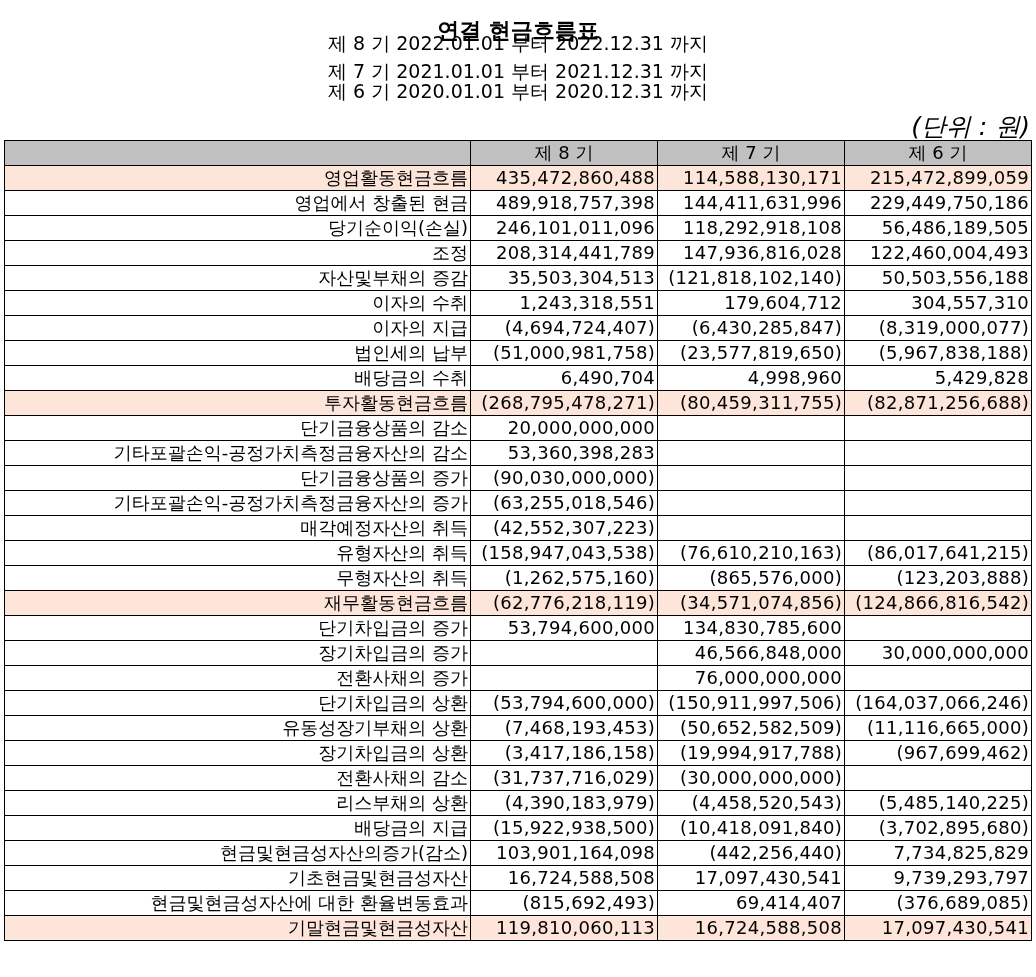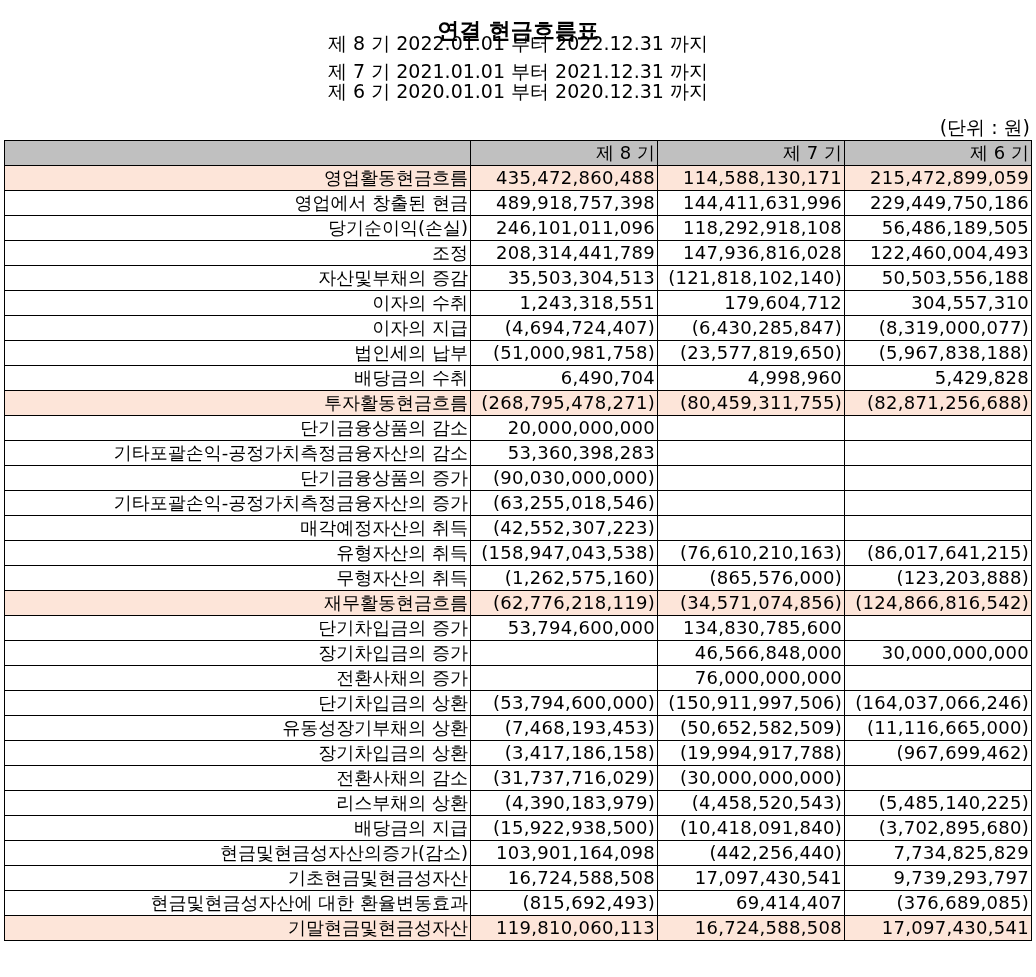--- a/index.html
+++ b/index.html
@@ -11,38 +11,38 @@
     .title {
       position: absolute; left: 0; width: 1036px; top: 16px; height: 30px;
       text-align: center; font-size: 22px; font-weight: bold; line-height: 30px;
     }
     .period {
       position: absolute; left: 0; width: 1036px; height: 26px;
       text-align: center; font-size: 19px; line-height: 26px;
     }
     .unit {
       position: absolute; right: 6px; top: 114px; height: 26px;
-      font-size: 19px; line-height: 26px;
+      font-size: 25px; line-height: 26px; font-style: italic;
     }
     table.cf {
       position: absolute; left: 4px; top: 140px;
       border-collapse: collapse; table-layout: fixed;
       font-size: 18px;
     }
     table.cf col.c0 { width: 466px; }
     table.cf col.c1 { width: 187px; }
     table.cf col.c2 { width: 187px; }
     table.cf col.c3 { width: 187px; }
     table.cf td, table.cf th {
       border: 1.5px solid #000;
       height: 24px; padding: 0 2px; line-height: 24px;
       white-space: nowrap; overflow: hidden;
       font-weight: normal;
     }
-    table.cf thead th { background: #c0c0c0; text-align: right; }
+    table.cf thead th { background: #c0c0c0; text-align: center; }
     table.cf td.num { text-align: right; letter-spacing: 0.3px; }
     table.cf td.label { text-align: right; }
     table.cf tr.section td { background: #fde5d9; }
     table.cf tr.indent td.label { padding-left: 32px; margin-left: 28px; }
   </style>
 </head>
 <body>
 
 <div class="title">연결 현금흐름표</div>
 <div class="period" style="top:30px">제 8 기 2022.01.01 부터 2022.12.31 까지</div>

